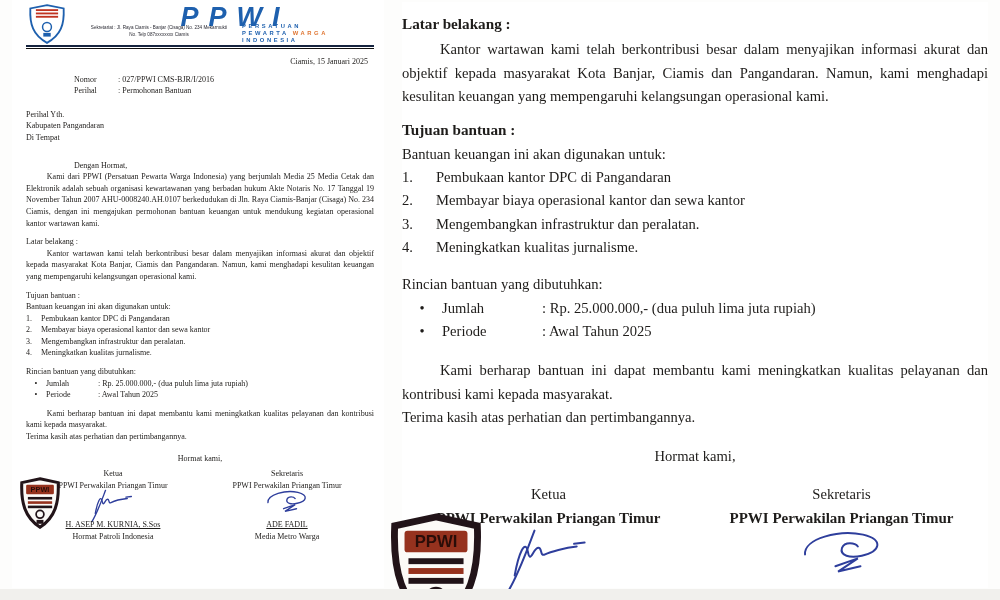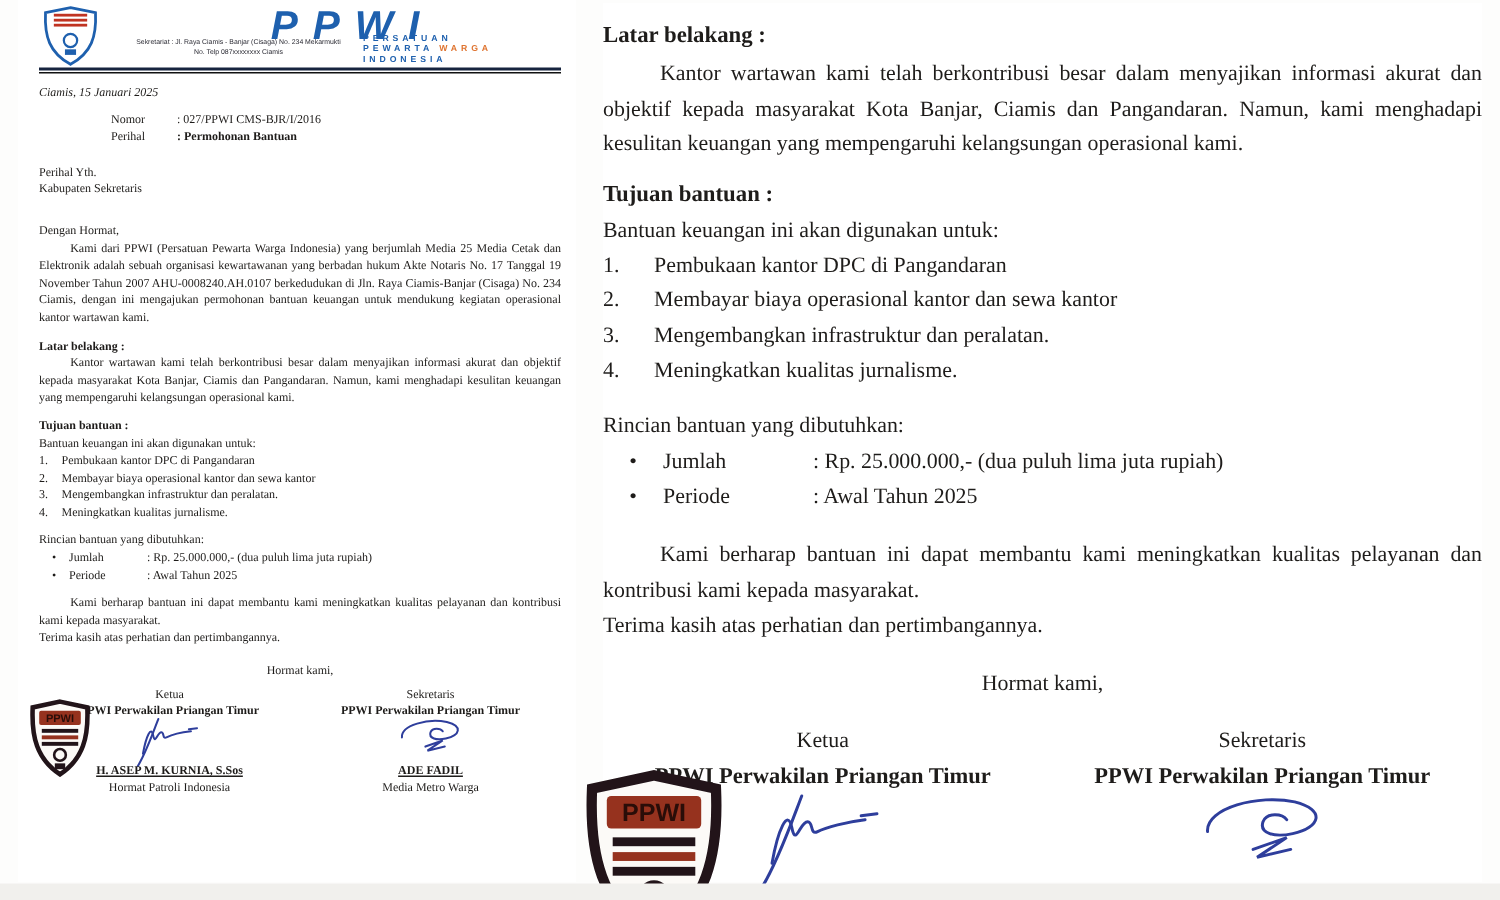--- a/index.html
+++ b/index.html
@@ -31,38 +31,38 @@
     font-family:"Liberation Sans", sans-serif;font-size:4.6px;line-height:1.5;color:#2a2a33;
   }
   .lh-org{
     position:absolute;left:216px;top:21px;width:142px;
     font-family:"Liberation Sans", sans-serif;font-weight:bold;
     font-size:5.8px;line-height:1.25;letter-spacing:2.6px;color:#1e60ae;
   }
   .lh-org .orange{color:#df7430;}
   .lh-rule{border-top:2.6px solid #16243f;border-bottom:1px solid #111;height:1px;margin-top:1px;}
 
-  .pl-date{text-align:left;margin:7px 6px 6px 0;font-style:italic;}
+  .pl-date{text-align:right;margin:7px 6px 6px 0;}
   .meta-row{display:flex;margin-left:48px;}
   .meta-label{width:44px;}
   .pl-recipient{margin-top:12px;}
-  .pl-saluto{margin-top:16px;}
+  .pl-saluto{margin-top:16px;margin-left:48px;}
   .just{text-align:justify;}
   .ind{text-indent:2.6em;}
-  .b{font-weight:bold;}
+  .b{font-weight:normal;}
   .sec{margin-top:7px;}
   .numrow{display:flex;}
   .numcol{width:15px;flex:none;}
   .bulrow{display:flex;}
   .buldot{width:20px;flex:none;text-align:center;}
   .bullab-l{width:52px;flex:none;}
   .hormat{text-align:center;margin-top:10px;}
   .sigs{display:flex;margin-top:4px;}
   .sig-col{flex:1;text-align:center;position:relative;}
-  .sig-name{font-weight:bold;text-decoration:underline;}
+  .sig-name{font-weight:normal;text-decoration:underline;}
   .stamp-l{position:absolute;left:-8px;top:9px;}
   .sig-svg-l{display:block;margin:-2px auto -4px auto;}
 
   
   .pg-right{
     position:absolute;left:402px;top:2px;width:586px;height:586px;
     font-size:14.6px;line-height:1.6;background:#fff;
   }
   .pr-h{font-weight:bold;font-size:15.2px;margin-top:10px;}
   .pr-par{margin-top:2px;}
@@ -109,21 +109,22 @@
     <span class="meta-label">Nomor</span>
     <span>: 027/PPWI CMS-BJR/I/2016</span>
   </div>
   <div class="meta-row">
     <span class="meta-label">Perihal</span>
     <span class="b">: Permohonan Bantuan</span>
   </div>
 
   <div class="pl-recipient">
     <div>Perihal Yth.</div>
-    <div>Kabupaten Sekretaris</div>
+    <div>Kabupaten Pangandaran</div>
+    <div>Di Tempat</div>
   </div>
 
   <div class="pl-saluto">Dengan Hormat,</div>
   <div class="just ind">Kami dari PPWI (Persatuan Pewarta Warga Indonesia) yang berjumlah Media 25 Media Cetak dan Elektronik adalah sebuah organisasi kewartawanan yang berbadan hukum Akte Notaris No. 17 Tanggal 19 November Tahun 2007 AHU-0008240.AH.0107 berkedudukan di Jln. Raya Ciamis-Banjar (Cisaga) No. 234 Ciamis, dengan ini mengajukan permohonan bantuan keuangan untuk mendukung kegiatan operasional kantor wartawan kami.</div>
 
   <div class="sec b">Latar belakang :</div>
   <div class="just ind">Kantor wartawan kami telah berkontribusi besar dalam menyajikan informasi akurat dan objektif kepada masyarakat Kota Banjar, Ciamis dan Pangandaran. Namun, kami menghadapi kesulitan keuangan yang mempengaruhi kelangsungan operasional kami.</div>
 
   <div class="sec b">Tujuan bantuan :</div>
   <div>Bantuan keuangan ini akan digunakan untuk:</div>

